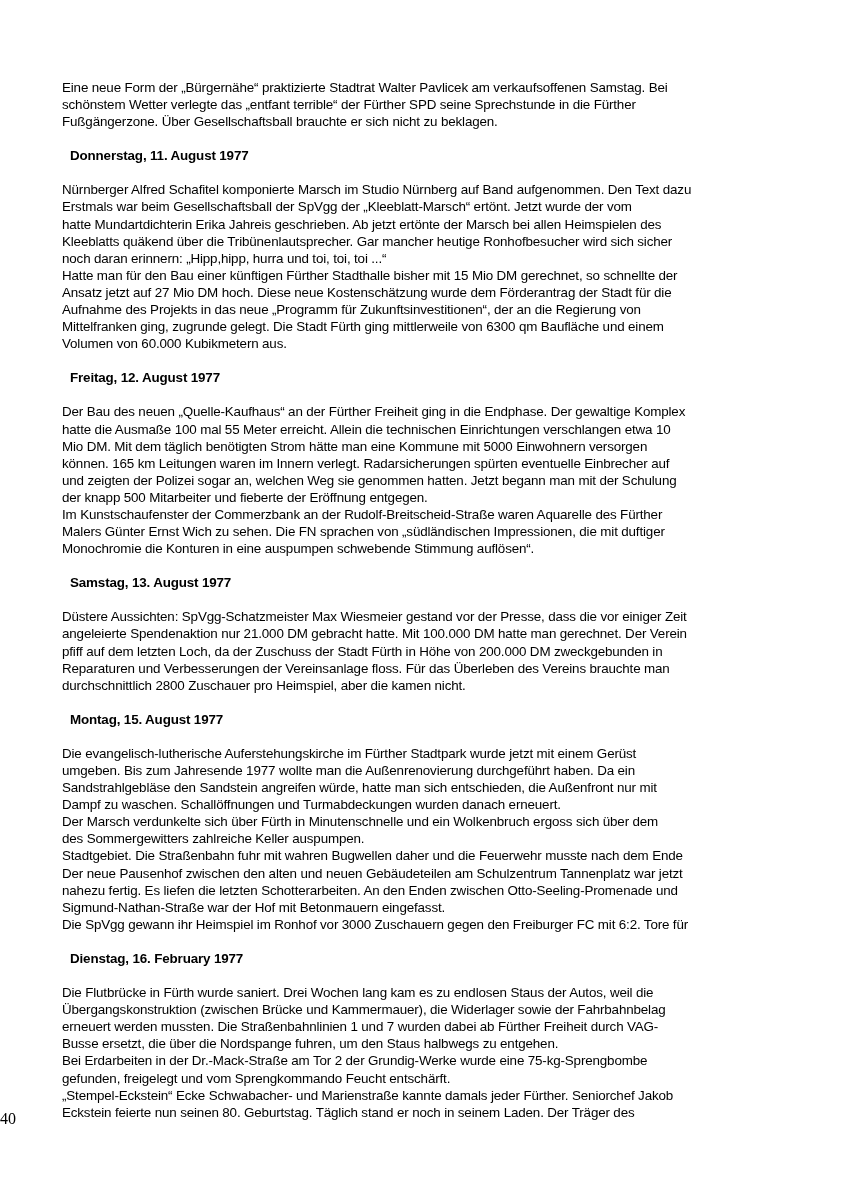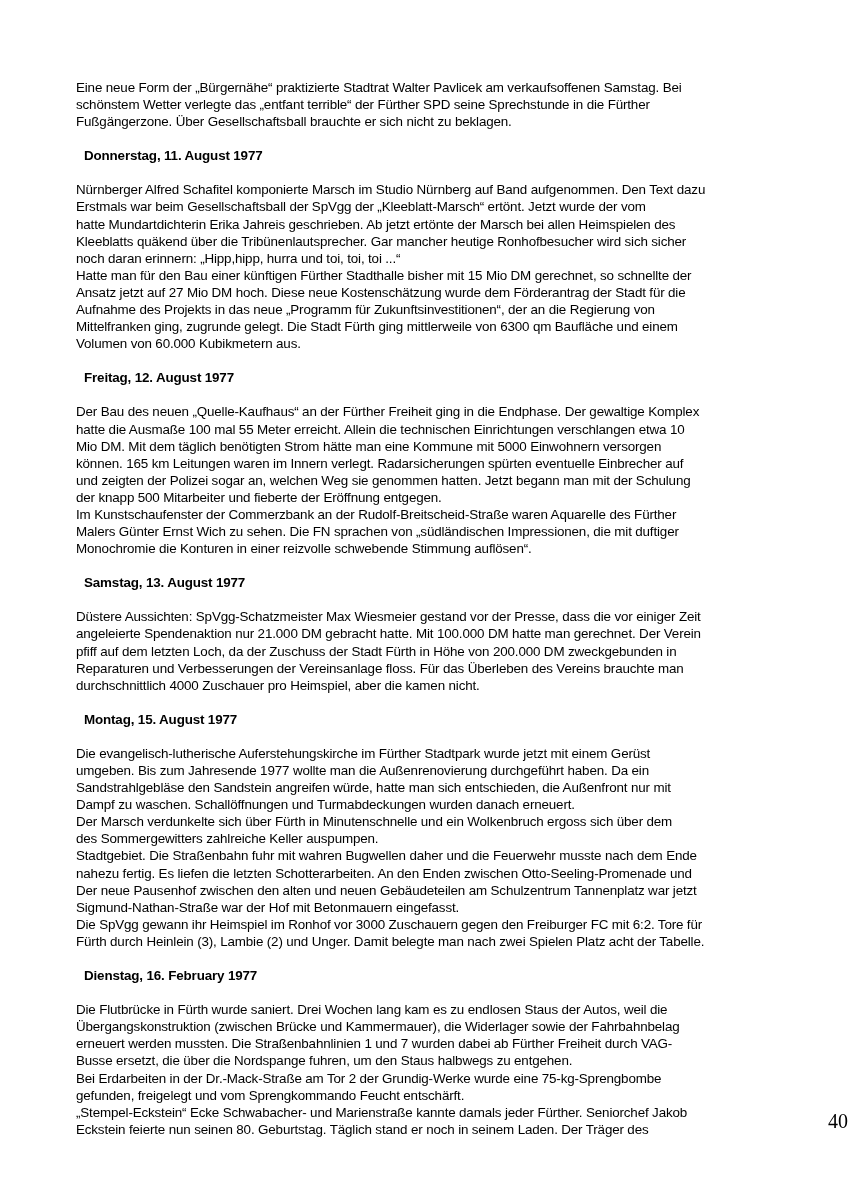--- a/index.html
+++ b/index.html
@@ -1,42 +1,42 @@
 <!DOCTYPE html>
 <html><head>
 <meta charset="utf-8">
 <style>
   html, body { margin: 0; padding: 0; background: #ffffff; }
   body { width: 848px; height: 1200px; position: relative; overflow: hidden; }
   .page {
     position: absolute;
-    left: 76px;
+    left: 62px;
     top: 79px;
     width: 700px;
     font-family: "Liberation Sans", sans-serif;
     font-size: 13.4px;
     line-height: 17.1px;
     color: #000000;
     letter-spacing: -0.15px;
   }
   .para { margin: 0; white-space: normal; }
   .line { display: block; white-space: nowrap; }
   .heading {
     font-weight: bold;
     margin: 17px 0 17px 8px;
     display: block;
   }
   .page-number {
     position: absolute;
     left: 0;
     width: 848px;
     top: 1110px;
-    text-align: right;
+    text-align: left;
     font-family: "Liberation Serif", serif;
-    font-size: 20px;
+    font-size: 16px;
     color: #000000;
   }
 </style>
 </head>
 <body>
 
 <div class="page" id="page">
     <div>
       <div class="para">
         <span class="line">Eine neue Form der „Bürgernähe“ praktizierte Stadtrat Walter Pavlicek am verkaufsoffenen Samstag. Bei</span>
@@ -67,54 +67,53 @@
         <span class="line">Der Bau des neuen „Quelle-Kaufhaus“ an der Fürther Freiheit ging in die Endphase. Der gewaltige Komplex</span>
         <span class="line">hatte die Ausmaße 100 mal 55 Meter erreicht. Allein die technischen Einrichtungen verschlangen etwa 10</span>
         <span class="line">Mio DM. Mit dem täglich benötigten Strom hätte man eine Kommune mit 5000 Einwohnern versorgen</span>
         <span class="line">können. 165 km Leitungen waren im Innern verlegt. Radarsicherungen spürten eventuelle Einbrecher auf</span>
         <span class="line">und zeigten der Polizei sogar an, welchen Weg sie genommen hatten. Jetzt begann man mit der Schulung</span>
         <span class="line">der knapp 500 Mitarbeiter und fieberte der Eröffnung entgegen.</span>
       </div>
       <div class="para">
         <span class="line">Im Kunstschaufenster der Commerzbank an der Rudolf-Breitscheid-Straße waren Aquarelle des Fürther</span>
         <span class="line">Malers Günter Ernst Wich zu sehen. Die FN sprachen von „südländischen Impressionen, die mit duftiger</span>
-        <span class="line">Monochromie die Konturen in einer reizvolle schwebende Stimmung auflösen“.</span>
+        <span class="line">Monochromie die Konturen in eine auspumpen schwebende Stimmung auflösen“.</span>
       </div>
     </div>
     <div>
       <div class="heading">Samstag, 13. August 1977</div>
       <div class="para">
         <span class="line">Düstere Aussichten: SpVgg-Schatzmeister Max Wiesmeier gestand vor der Presse, dass die vor einiger Zeit</span>
         <span class="line">angeleierte Spendenaktion nur 21.000 DM gebracht hatte. Mit 100.000 DM hatte man gerechnet. Der Verein</span>
         <span class="line">pfiff auf dem letzten Loch, da der Zuschuss der Stadt Fürth in Höhe von 200.000 DM zweckgebunden in</span>
         <span class="line">Reparaturen und Verbesserungen der Vereinsanlage floss. Für das Überleben des Vereins brauchte man</span>
-        <span class="line">durchschnittlich 4000 Zuschauer pro Heimspiel, aber die kamen nicht.</span>
+        <span class="line">durchschnittlich 2800 Zuschauer pro Heimspiel, aber die kamen nicht.</span>
       </div>
     </div>
     <div>
       <div class="heading">Montag, 15. August 1977</div>
       <div class="para">
         <span class="line">Die evangelisch-lutherische Auferstehungskirche im Fürther Stadtpark wurde jetzt mit einem Gerüst</span>
         <span class="line">umgeben. Bis zum Jahresende 1977 wollte man die Außenrenovierung durchgeführt haben. Da ein</span>
         <span class="line">Sandstrahlgebläse den Sandstein angreifen würde, hatte man sich entschieden, die Außenfront nur mit</span>
         <span class="line">Dampf zu waschen. Schallöffnungen und Turmabdeckungen wurden danach erneuert.</span>
       </div>
       <div class="para">
         <span class="line">Der Marsch verdunkelte sich über Fürth in Minutenschnelle und ein Wolkenbruch ergoss sich über dem</span>
         <span class="line">des Sommergewitters zahlreiche Keller auspumpen.</span>
         <span class="line">Stadtgebiet. Die Straßenbahn fuhr mit wahren Bugwellen daher und die Feuerwehr musste nach dem Ende</span>
       </div>
       <div class="para">
+        <span class="line">Der neue Pausenhof zwischen den alten und neuen Gebäudeteilen am Schulzentrum Tannenplatz war jetzt</span>
         <span class="line">nahezu fertig. Es liefen die letzten Schotterarbeiten. An den Enden zwischen Otto-Seeling-Promenade und</span>
-        <span class="line">Der neue Pausenhof zwischen den alten und neuen Gebäudeteilen am Schulzentrum Tannenplatz war jetzt</span>
         <span class="line">Sigmund-Nathan-Straße war der Hof mit Betonmauern eingefasst.</span>
       </div>
       <div class="para">
         <span class="line">Die SpVgg gewann ihr Heimspiel im Ronhof vor 3000 Zuschauern gegen den Freiburger FC mit 6:2. Tore für</span>
-        <span class="line">Fürth durch Heinlein (3), Lambie (2) und Unger. Damit belegte man nach zwei Spielen Platz acht der Tabelle.</span>
       </div>
     </div>
     <div>
       <div class="heading">Dienstag, 16. February 1977</div>
       <div class="para">
         <span class="line">Die Flutbrücke in Fürth wurde saniert. Drei Wochen lang kam es zu endlosen Staus der Autos, weil die</span>
         <span class="line">Übergangskonstruktion (zwischen Brücke und Kammermauer), die Widerlager sowie der Fahrbahnbelag</span>
         <span class="line">erneuert werden mussten. Die Straßenbahnlinien 1 und 7 wurden dabei ab Fürther Freiheit durch VAG-</span>
         <span class="line">Busse ersetzt, die über die Nordspange fuhren, um den Staus halbwegs zu entgehen.</span>
       </div>

